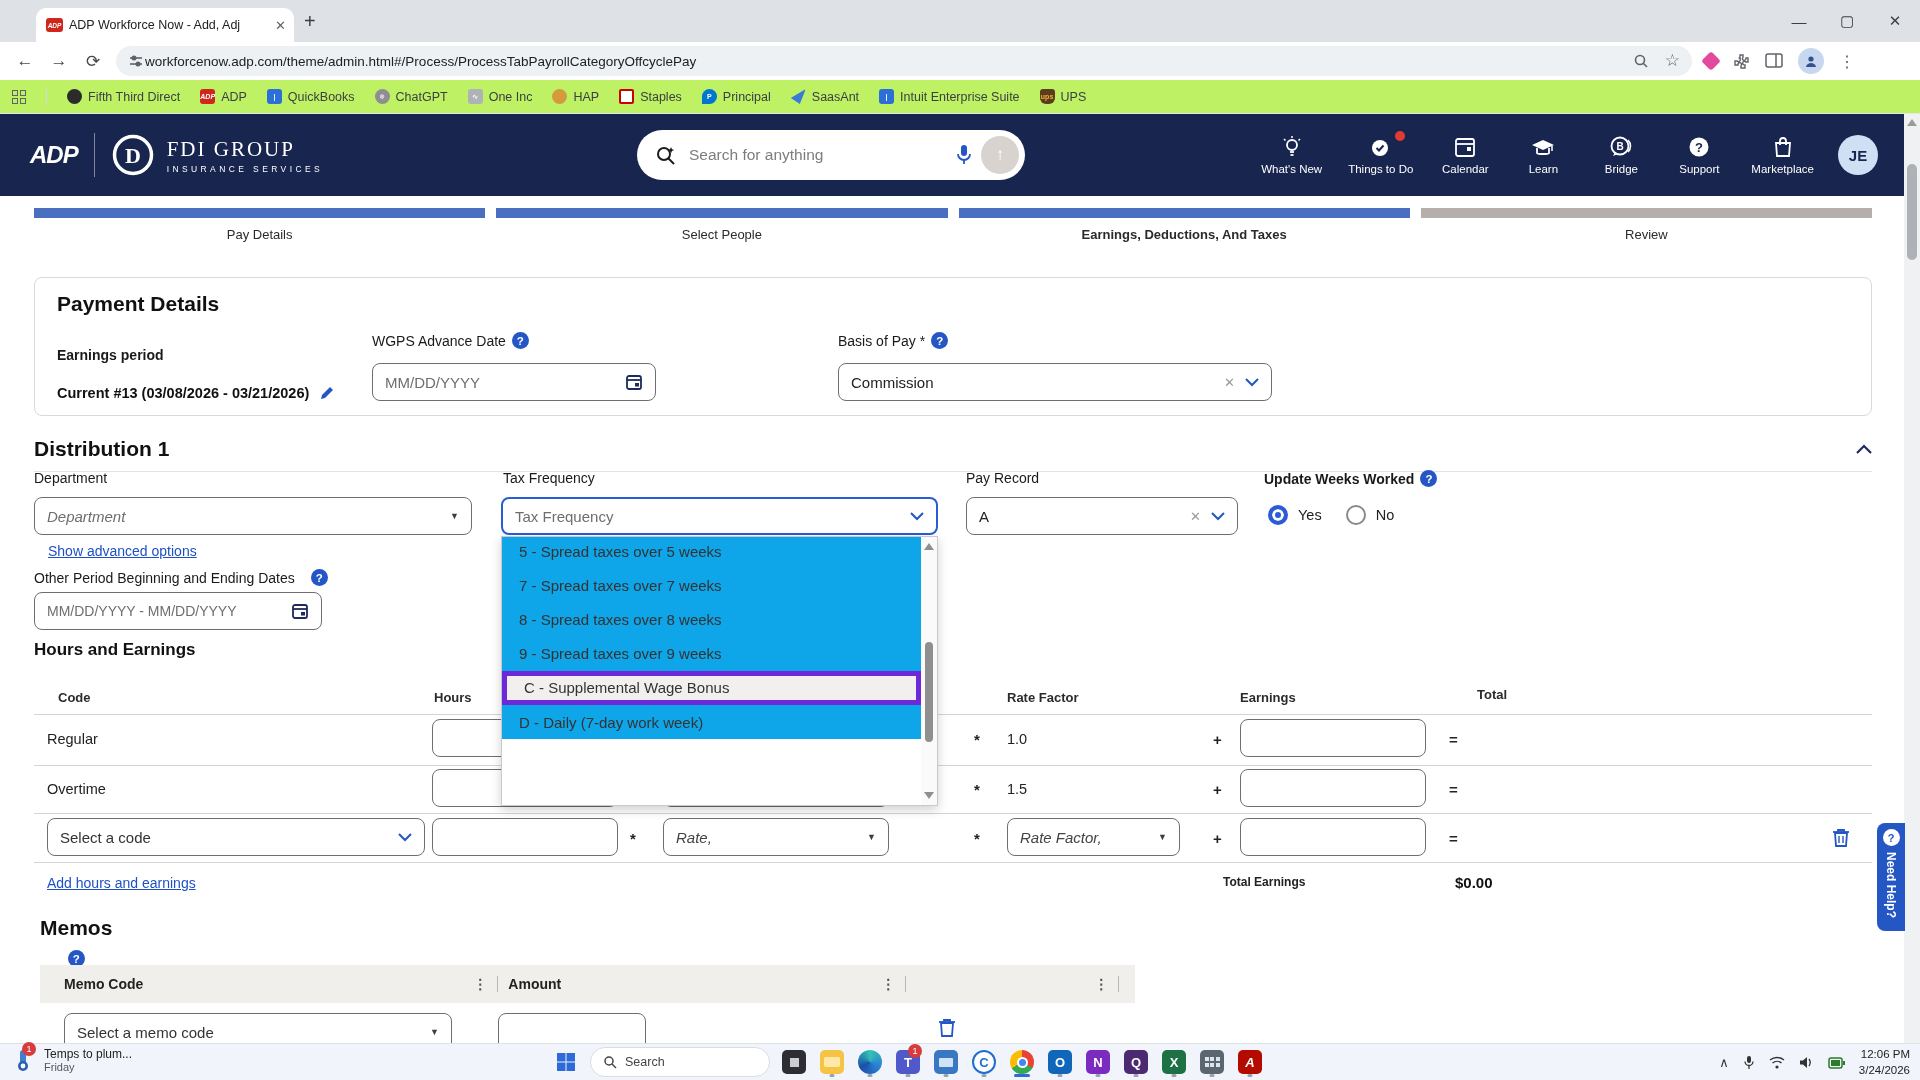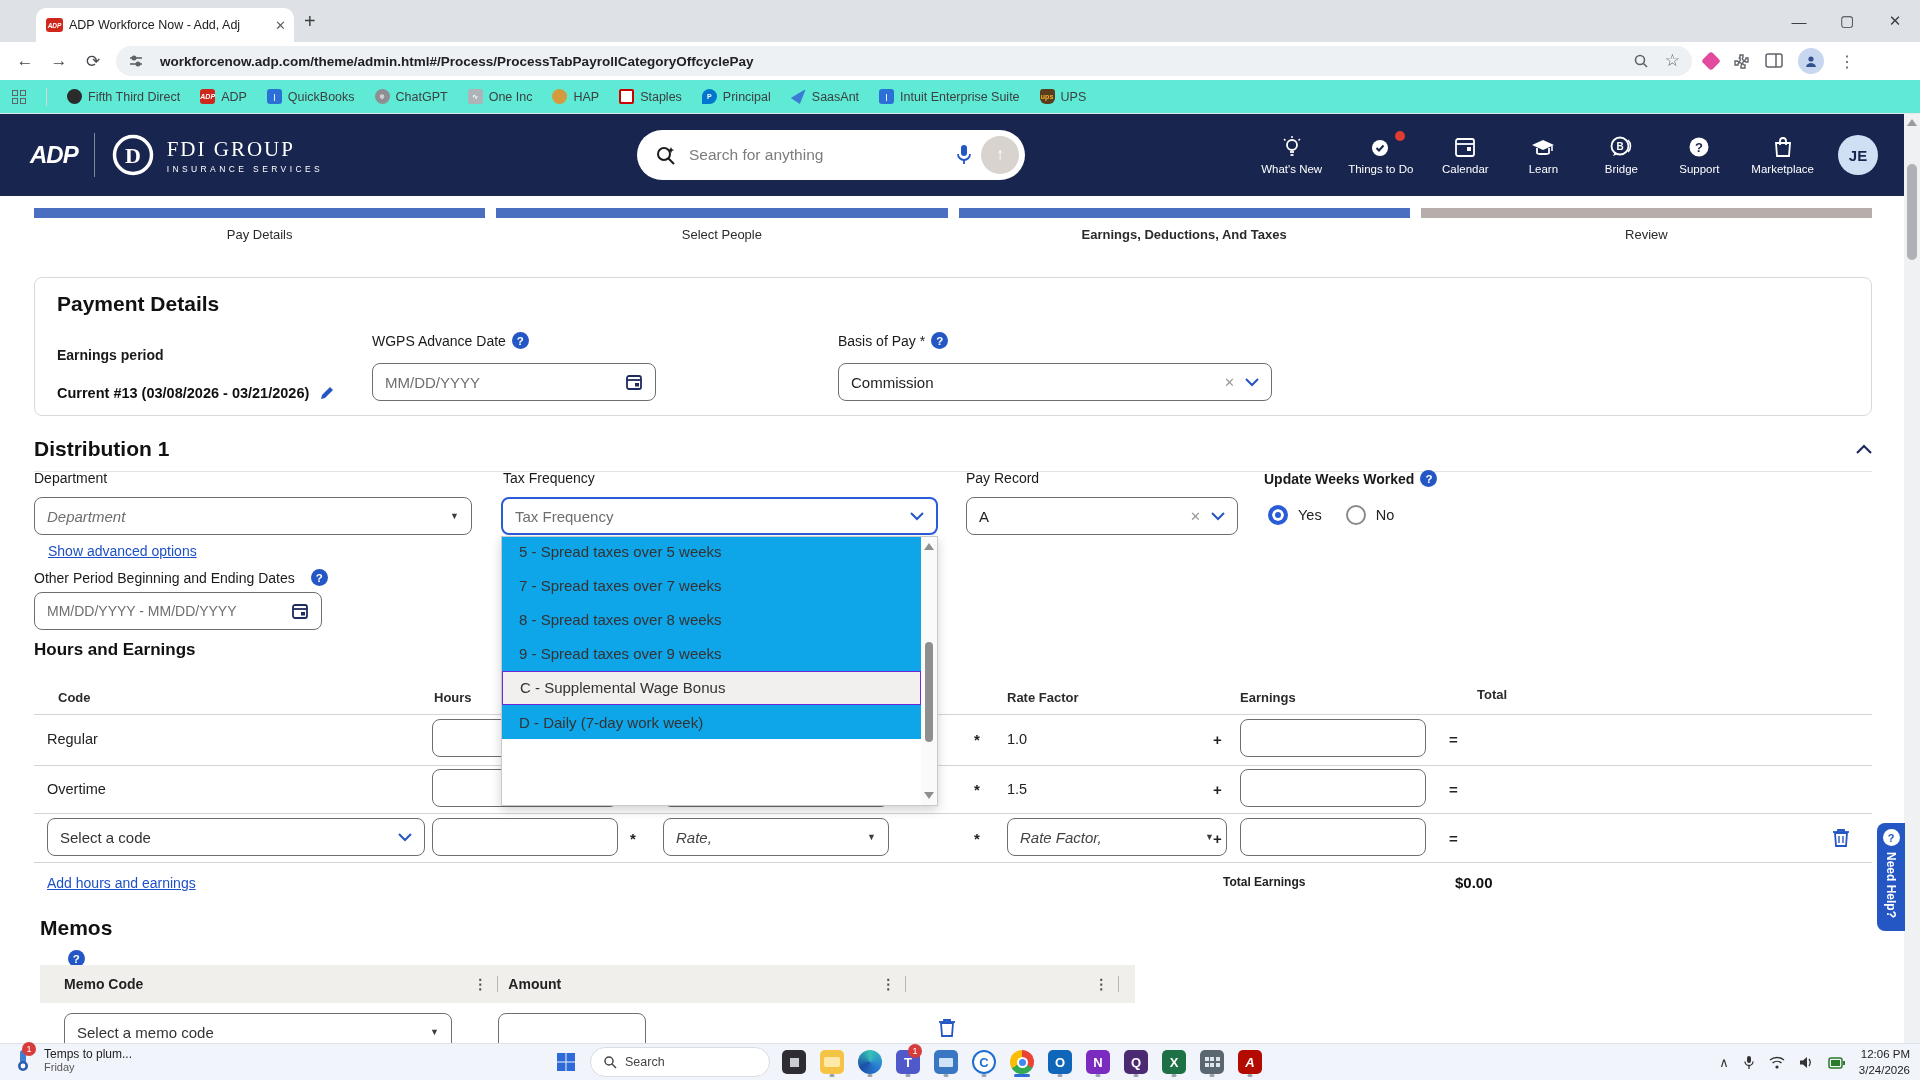--- a/index.html
+++ b/index.html
@@ -13,27 +13,27 @@
   .tab-fav { width:17px; height:14px; background:#d0271d; border-radius:3px; color:#fff; font-size:6.5px; font-weight:bold; font-style:italic; display:flex; align-items:center; justify-content:center; flex:0 0 auto; }
   .tab-title { font-size:12.5px; color:#202124; white-space:nowrap; overflow:hidden; text-overflow:ellipsis; margin:0 6px; flex:1; }
   .tab-close { color:#5f6368; font-size:13px; cursor:default; }
   .newtab-btn { position:absolute; left:304px; top:11px; font-size:20px; color:#3c4043; line-height:20px; }
   .winctl { position:absolute; right:8px; top:0; height:42px; display:flex; align-items:center; gap:26px; color:#3c4043; font-size:15px; padding-right:6px;}
   .winctl span { width:22px; text-align:center; }
 
   .urlrow { position:absolute; left:0; top:42px; width:1920px; height:38px; background:#fff; display:flex; align-items:center; }
   .nav-ic { font-size:17px; color:#45494d; width:34px; text-align:center; }
   .omnibox { margin-left:6px; width:1576px; height:30px; background:#eef1f4; border-radius:15px; display:flex; align-items:center; padding:0 12px; }
-  .omni-url { font-size:13.5px; color:#202124; margin-left:16px; flex:1; white-space:nowrap; overflow:hidden;font-weight:bold; }
+  .omni-url { font-size:13.5px; color:#202124; margin-left:1px; flex:1; white-space:nowrap; overflow:hidden; }
   .omni-right { display:flex; align-items:center; gap:16px; margin-left:8px; }
   .chrome-right { display:flex; align-items:center; gap:15px; margin-left:12px; }
   .ext-pink { width:14px; height:14px; background:#e24a9e; border-radius:3px; transform:rotate(45deg); }
   .chrome-avatar { width:26px; height:26px; border-radius:50%; background:#c7d7ef; display:flex; align-items:center; justify-content:center; color:#33518c; font-size:12px; }
 
-  .bookmarks { position:absolute; left:0; top:80px; width:1920px; height:34px; background:#5eead4; border-bottom:1px solid #e4e6e8; display:flex; align-items:center; padding:0 12px; gap:20px; }
+  .bookmarks { position:absolute; left:0; top:80px; width:1920px; height:34px; background:#bef264; border-bottom:1px solid #e4e6e8; display:flex; align-items:center; padding:0 12px; gap:20px; }
   .appsgrid { display:grid; grid-template-columns:6px 6px; grid-gap:2px; }
   .appsgrid i { width:6px; height:6px; border:1.5px solid #5f6368; display:block; }
   .bm-sep { width:1px; height:18px; background:#d6d9dc; }
   .bm { display:flex; align-items:center; gap:6px; }
   .bm-l { font-size:12.5px; color:#3c4043; white-space:nowrap; }
   .fv { width:15px; height:15px; border-radius:3px; flex:0 0 auto; display:flex; align-items:center; justify-content:center; color:#fff; font-size:7px; font-weight:bold; }
   .fv-53 { background:#2b2b2b; border-radius:50%; }
   .fv-adp { background:#d0271d; font-style:italic; }
   .fv-qb { background:#2c6fd6; }
   .fv-gpt { background:#8e8e93; border-radius:50%; }
@@ -94,21 +94,21 @@
   .dist-title { font-size:21px; font-weight:bold; color:#111; }
   .lblrow { position:absolute; font-size:14px; color:#1a1a1a; }
   .radio { width:20px; height:20px; border-radius:50%; }
   .radio.on { background:#2a5cd7; border:4.5px solid #2a5cd7; box-shadow:inset 0 0 0 3px #fff; }
   .radio.off { border:2px solid #8a8a8a; background:#fff; }
 
   
   .dd { position:absolute; left:501px; top:536px; width:437px; height:270px; background:#fff; border:1px solid #c9c9c9; box-shadow:0 4px 10px rgba(0,0,0,.18); overflow:hidden; z-index:30; }
   .dd-inner { position:absolute; left:0; top:-3px; right:16px; }
   .dd-opt { height:34.2px; display:flex; align-items:center; padding-left:17px; font-size:15px; color:#333; background:#0ea5e9; }
-  .dd-opt.hl { background:#f1f0ee; border:1px solid #6d28d9; }
+  .dd-opt.hl { background:#f1f0ee; border:5px solid #6d28d9; }
   .dd-sb { position:absolute; right:0; top:0; width:16px; height:100%; background:#fafafa; }
   .dd-sb .thumb { position:absolute; left:4px; top:105px; width:8px; height:100px; background:#8f8f8f; border-radius:5px; }
   .dd-sb .arr { position:absolute; left:3px; width:0; height:0; border-left:5px solid transparent; border-right:5px solid transparent; }
   .dd-sb .up { top:6px; border-bottom:7px solid #8f8f8f; }
   .dd-sb .dn { bottom:6px; border-top:7px solid #8f8f8f; }
 
   
   .he-title { position:absolute; left:34px; top:640px; font-size:17px; font-weight:bold; color:#111; }
   .thead { position:absolute; font-size:13px; font-weight:bold; color:#2b2b2b; }
   .hline { position:absolute; left:34px; width:1838px; height:1px; background:#d6d4d1; }
@@ -525,21 +525,21 @@
   </div>
   <div class="fld abs" style="left:432px; top:818px; width:186px">
       <input style="">
     </div>
   <div class="op" style="left:630px; top:830px">*</div>
   <div class="fld abs" style="left:663px; top:818px; width:226px">
     <span style="flex:1; font-style:italic; color:#444">Rate,</span>
     <span class="tri">▼</span>
   </div>
   <div class="op" style="left:974px; top:830px">*</div>
-  <div class="fld abs" style="left:1007px; top:818px; width:220px">
+  <div class="fld abs" style="left:1007px; top:818px; width:173px">
     <span style="flex:1; font-style:italic; color:#444">Rate Factor,</span>
     <span class="tri">▼</span>
   </div>
   <div class="op" style="left:1213px; top:830px">+</div>
   <div class="fld abs" style="left:1240px; top:818px; width:186px">
       <input style="">
     </div>
   <div class="op" style="left:1449px; top:830px">=</div>
   <svg class="abs" style="left:1832px; top:827px" width="18" height="20" viewBox="0 0 18 20">
       <path d="M3 6h12l-1 13H4z" fill="none" stroke="#2456c5" stroke-width="1.8"></path>

